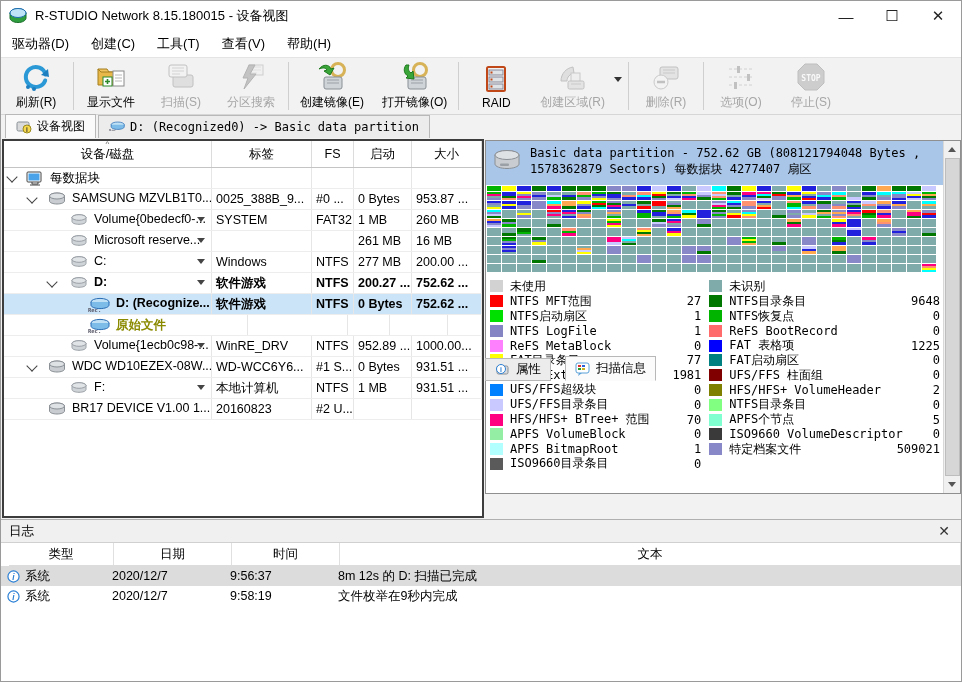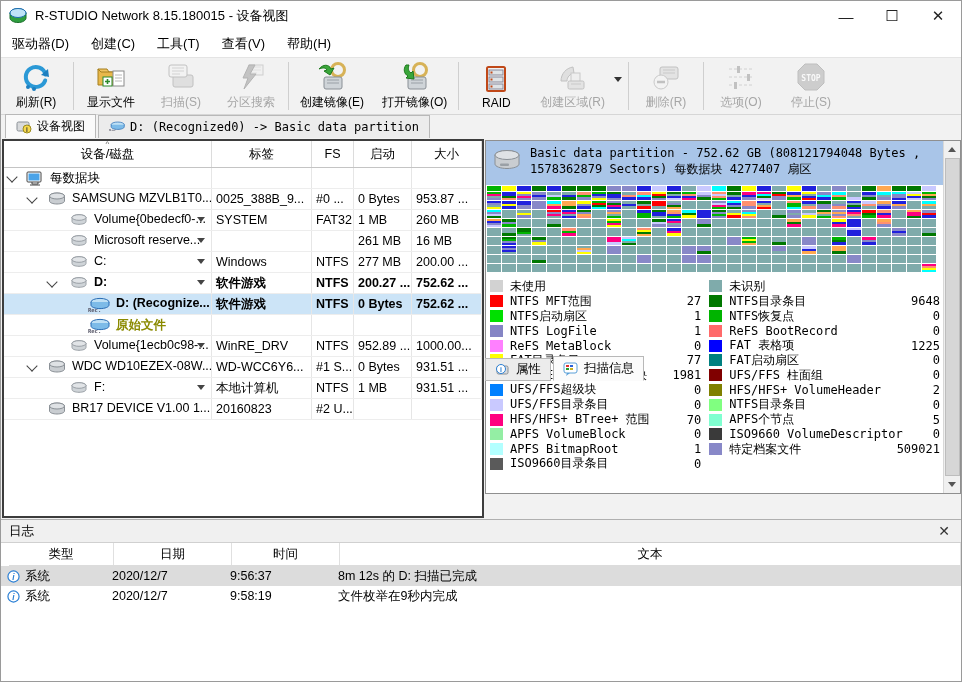--- a/index.html
+++ b/index.html
@@ -62,21 +62,21 @@
   #leg-right{width:238px;}
   
   .vscroll{position:absolute;right:0;top:0;width:17px;height:100%;background:#f0f0f0;border-left:1px solid #d8d8d8;box-sizing:border-box;}
   .vs-btn{position:absolute;left:0;width:100%;height:17px;display:flex;align-items:center;justify-content:center;}
   .vs-up{top:0;} .vs-down{bottom:0;}
   .arr-up{width:0;height:0;border-left:4px solid transparent;border-right:4px solid transparent;border-bottom:5px solid #555;}
   .arr-dn{width:0;height:0;border-left:4px solid transparent;border-right:4px solid transparent;border-top:5px solid #555;}
   .vs-thumb{position:absolute;left:1px;top:17px;width:13px;bottom:17px;background:#d6d6d6;border:1px solid #bdbdbd;}
   
   #right-tabs{position:absolute;left:484px;top:356px;display:flex;align-items:flex-end;height:24px;}
-  .rtab{display:flex;align-items:center;gap:5px;height:21px;padding:0 9px;border:1px solid #b8b8b8;background:#ececec;font-size:12.5px;margin-right:2px;}
+  .rtab{display:flex;align-items:center;gap:5px;height:21px;padding:0 9px;border:1px solid #b8b8b8;background:#ececec;font-size:12.5px;margin-right:14px;}
   .rtab.active{background:#fbfbfb;height:23px;border-bottom:1px solid #fbfbfb;}
   
   #log-panel{position:absolute;left:0;top:518px;width:100%;height:138px;background:#fff;border-top:1px solid #b0b0b0;}
   #log-titlebar{height:22px;background:#f0f0f0;border-bottom:1px solid #d0d0d0;display:flex;align-items:center;padding:0 8px;font-size:12.5px;}
   #log-close{margin-left:auto;font-size:14px;color:#333;width:18px;text-align:center;}
   #log-hdr{display:flex;height:22px;border-bottom:1px solid #dcdcdc;margin-left:8px;}
   #log-hdr .hcell{display:flex;align-items:center;justify-content:center;font-size:12.5px;border-right:1px solid #e0e0e0;box-sizing:border-box;}
   .log-row{display:flex;height:20px;align-items:center;font-size:12.5px;}
   .log-row.alt{background:#dcdcdc;}
   .log-row .lcell{padding:0 6px;box-sizing:border-box;display:flex;align-items:center;gap:5px;overflow:hidden;white-space:nowrap;}
@@ -364,21 +364,21 @@
                   <text x="0" y="14.5" font-size="5.5" fill="#556" font-family="DejaVu Sans Mono,monospace">Rec.</text>
                 </svg></span>
               <span class="row-name" style="left:112px;font-weight:bold;">D: (Recognize...</span>
             </div>
             <div class="cell" style="width: 100px;">软件游戏</div>
             <div class="cell" style="width: 42px;">NTFS</div>
             <div class="cell" style="width: 58px;">0 Bytes</div>
             <div class="cell" style="width: 66px; flex: 1 1 0%;">752.62 ...</div>
           </div>
           <div class="tree-row bold">
-            <div class="cell name-cell" style="width: 208px; padding-left: 6px;">
+            <div class="cell name-cell" style="width: 244px; padding-left: 6px;">
               <span class="row-icn" style="left:84px;width:22px;height:15px;line-height:0;"><svg viewBox="0 0 22 15">
                   <ellipse cx="12" cy="5" rx="9" ry="3.6" fill="#bfe0f5" stroke="#2a6db5"></ellipse>
                   <path d="M3 5v3c0 2 4 3.6 9 3.6s9-1.6 9-3.6V5" fill="#7dbbe8" stroke="#2a6db5"></path>
                   <text x="0" y="14.5" font-size="5.5" fill="#556" font-family="DejaVu Sans Mono,monospace">Rec.</text>
                 </svg></span>
               <span class="row-name" style="left:112px;font-weight:bold;color:#8a8a00;">原始文件</span>
             </div>
             <div class="cell" style="width: 100px;"></div>
             <div class="cell" style="width: 42px;"></div>
             <div class="cell" style="width: 58px;"></div>

